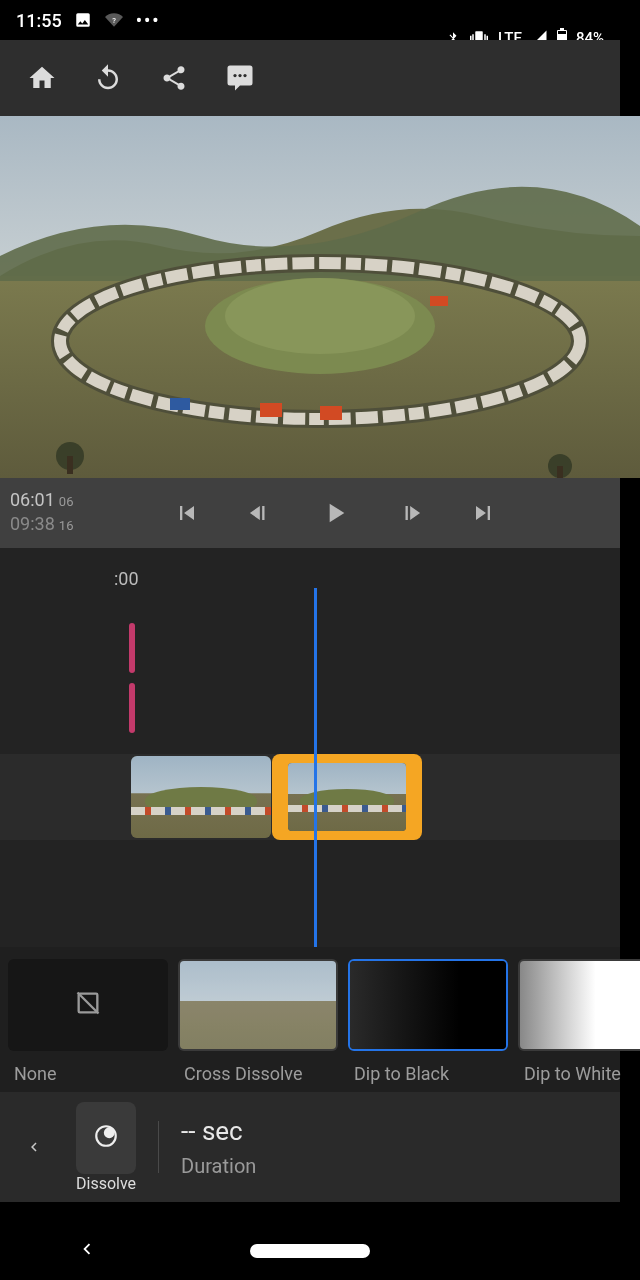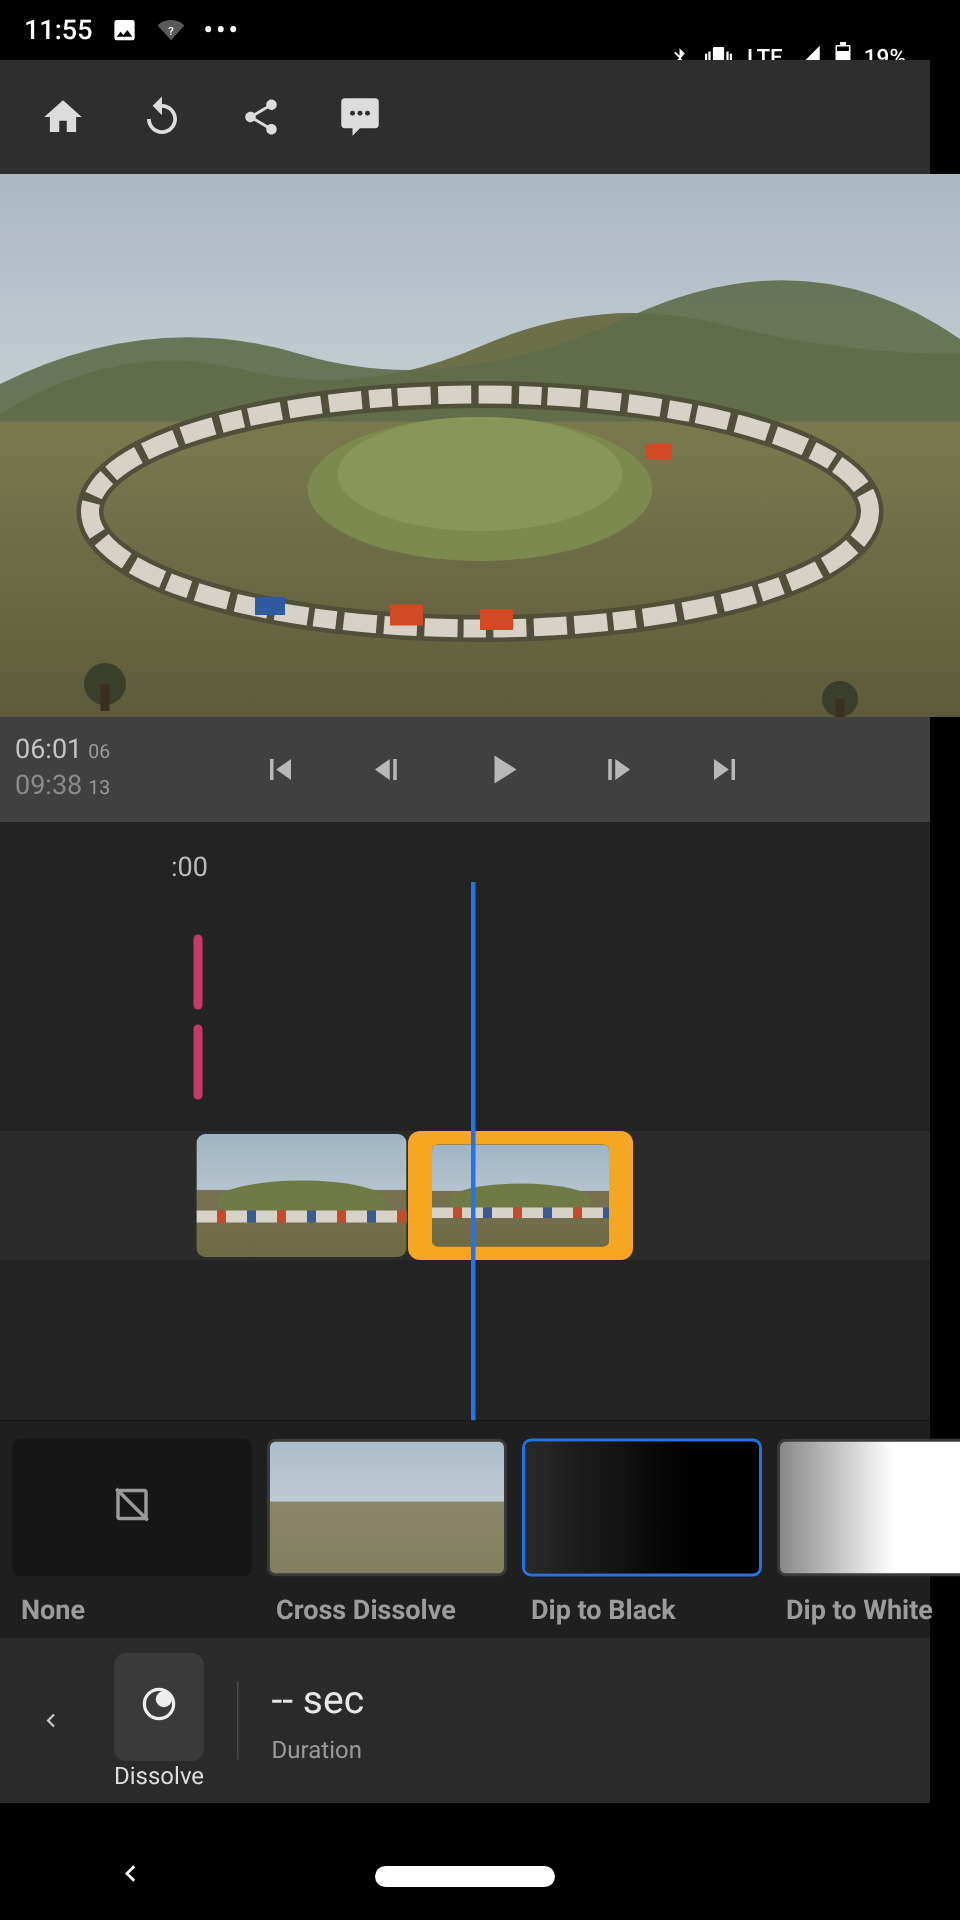--- a/index.html
+++ b/index.html
@@ -40,31 +40,31 @@
   .clip2 { position: absolute; top: 206px; left: 272px; width: 150px; height: 86px; background: #f5a623; border-radius: 8px; display:flex; align-items:center; justify-content:center; }
   .clip2-inner { width: 118px; height: 68px; border-radius: 4px; overflow:hidden; background:#4a4a3a;}
   .playhead { position: absolute; top: 40px; bottom: 0; left: 314px; width: 3px; background: #2474e8; z-index: 5; }
 
   
   .transitions { background: #1f1f1f; padding: 12px 8px 8px 8px; display: flex; gap: 10px; }
   .t-item { width: 160px; display: flex; flex-direction: column; align-items: flex-start; cursor: pointer; }
   .t-thumb { width: 160px; height: 92px; border-radius: 6px; background: #3a3a3a; border: 2px solid transparent; position: relative; overflow: hidden; }
   .t-thumb.selected { border-color: #2474e8; }
   .t-thumb.none { background: #161616; display:flex; align-items:center; justify-content:center; }
-  .t-label { margin-top: 12px; font-size: 18px; color: #9c9c9c; padding-left: 6px; font-weight: bold; }
+  .t-label { margin-top: 12px; font-size: 18px; color: #9c9c9c; padding-left: 6px; }
 
   
   .bottom-panel { background: #2a2a2a; height: 110px; display: flex; align-items: center; padding: 0 14px; gap: 22px; }
   .back-chev { cursor: pointer; width: 40px; height: 40px; display:flex;align-items:center;justify-content:center; }
   .presets-btn { width: 60px; height: 72px; background: #3a3a3a; border-radius: 8px; display: flex; flex-direction: column; align-items: center; justify-content: center; gap: 6px; cursor: pointer; }
   .presets-btn-box{display:flex;flex-direction:column;align-items:center;}
   .vdiv { width: 1px; height: 52px; background: #4a4a4a; }
   .duration-block { display: flex; flex-direction: column; gap: 8px; }
   .duration-val { font-size: 26px; color: #e8e8e8; }
-  .duration-lbl { font-size: 16px; color: #9a9a9a; }
+  .duration-lbl { font-size: 20px; color: #9a9a9a; }
 
   
   .navbar { height: 58px; background: #000; display: flex; align-items: center; justify-content: space-around; margin-top:auto;}
   .nav-pill { width: 120px; height: 14px; background: #fff; border-radius: 8px; }
   .nav-back { color: #fff; }
 
   
   .scene { width:100%; height:100%; background: linear-gradient(#9fb4c4 0%, #b5c4ce 45%, #777151 46%, #6e6a46 100%); position:relative;}
   .scene .hill{position:absolute;left:10%;right:10%;top:38%;height:32%;background:#6f7a45;border-radius:50% 50% 40% 40%;}
   .scene .train{position:absolute;left:0;right:0;top:62%;height:10%;background:repeating-linear-gradient(90deg,#d6d2c8 0 14px,#c24b2a 14px 20px,#d6d2c8 20px 34px,#3b5b8f 34px 40px);}
@@ -109,21 +109,21 @@
             <path fill="#fff" d="M2 22h20V2z"></path>
           </svg>
       </span>
       <span class="sicon">
         <svg width="12" height="20" viewBox="0 0 12 20">
             <rect x="1" y="2" width="10" height="18" rx="1" fill="#fff"></rect>
             <rect x="4" y="0" width="4" height="2" fill="#fff"></rect>
             <rect x="2" y="3" width="8" height="3" fill="#000"></rect>
           </svg>
       </span>
-      <span>19%</span>
+      <span>84%</span>
     </div>
   </div>
 
   <div class="app-bar">
     <div class="abtn">
       <svg width="30" height="30" viewBox="0 0 24 24">
           <path d="M10 20v-6h4v6h5v-8h3L12 3 2 12h3v8z"></path>
         </svg>
     </div>
     <div class="abtn">
@@ -175,21 +175,21 @@
       <circle cx="70" cy="340" r="14" fill="#3a3f29"></circle>
         <rect x="67" y="340" width="6" height="18" fill="#3a2f20"></rect>
       <circle cx="560" cy="350" r="12" fill="#3a3f29"></circle>
         <rect x="557" y="350" width="6" height="14" fill="#3a2f20"></rect>
     </svg>
   </div>
 
   <div class="transport">
     <div class="time-box">
       <div><span>06:01</span><span class="sup">06</span></div>
-      <div style="color:#8a8a8a;"><span>09:38</span><span class="sup">13</span></div>
+      <div style="color:#8a8a8a;"><span>09:38</span><span class="sup">16</span></div>
     </div>
     <div class="controls">
       <div class="ctrl">
           <svg width="28" height="28" viewBox="0 0 24 24">
             <path d="M6 6h2v12H6zM9.5 12l8.5 6V6z"></path>
           </svg>
         </div>
       <div class="ctrl">
           <svg width="28" height="28" viewBox="0 0 24 24">
             <path d="M11 18V6l-8.5 6zM13 6h2v12h-2z"></path>

